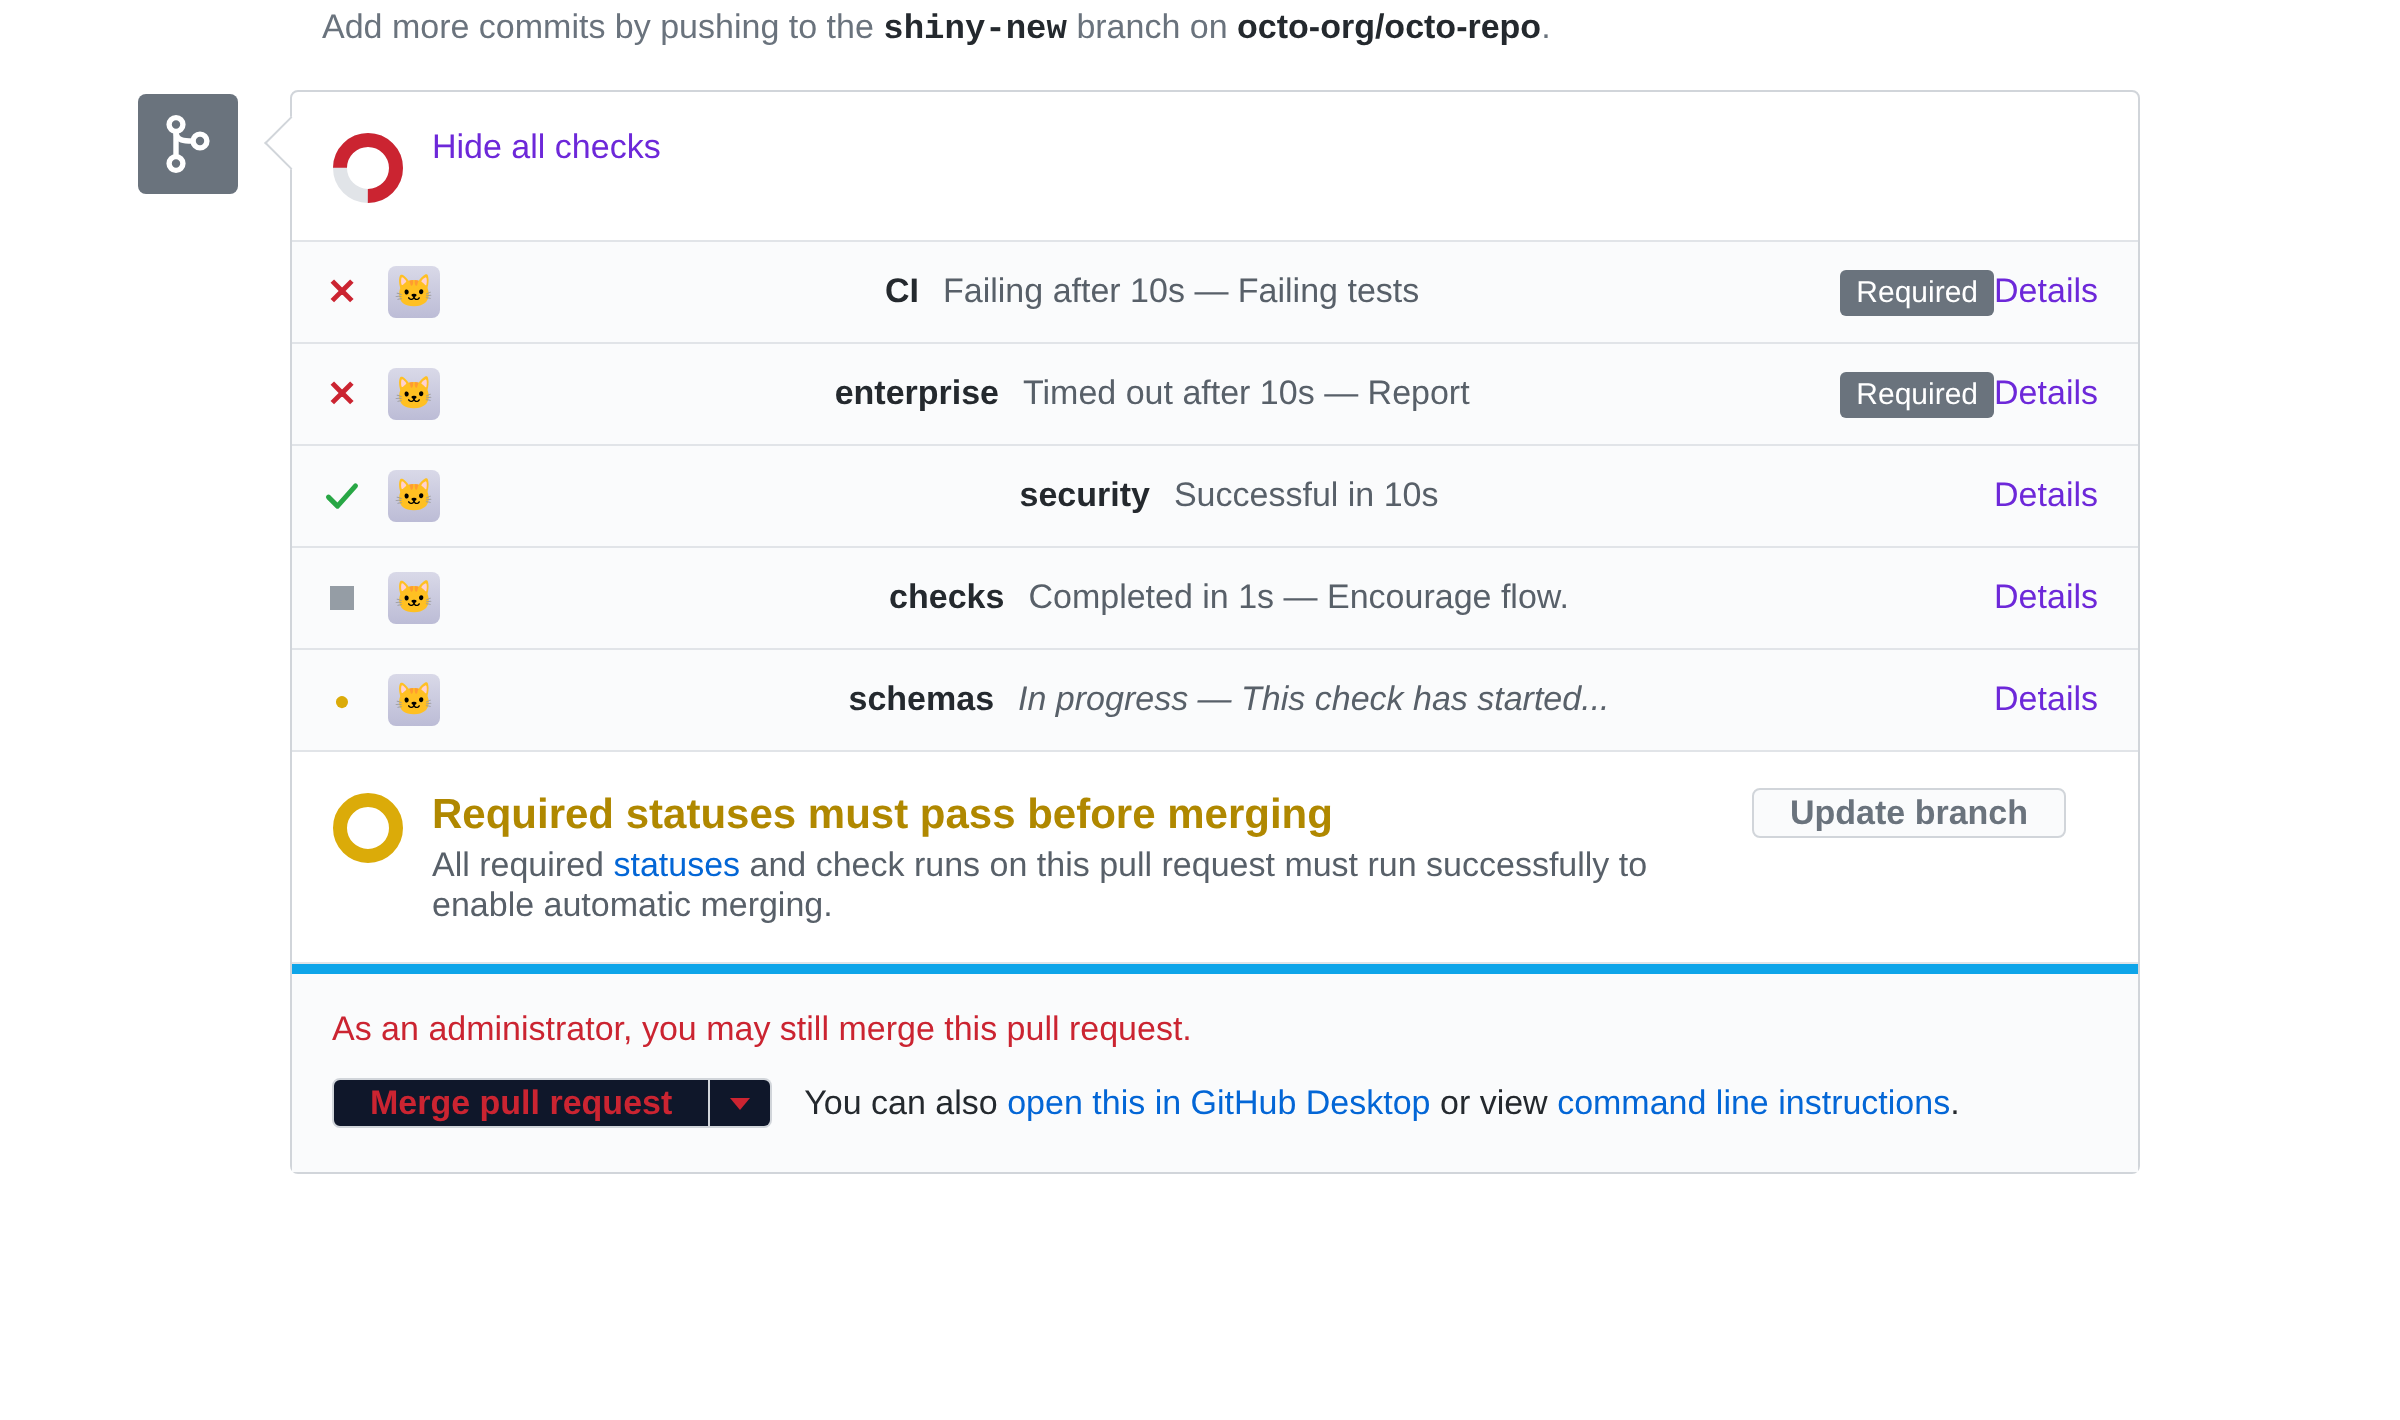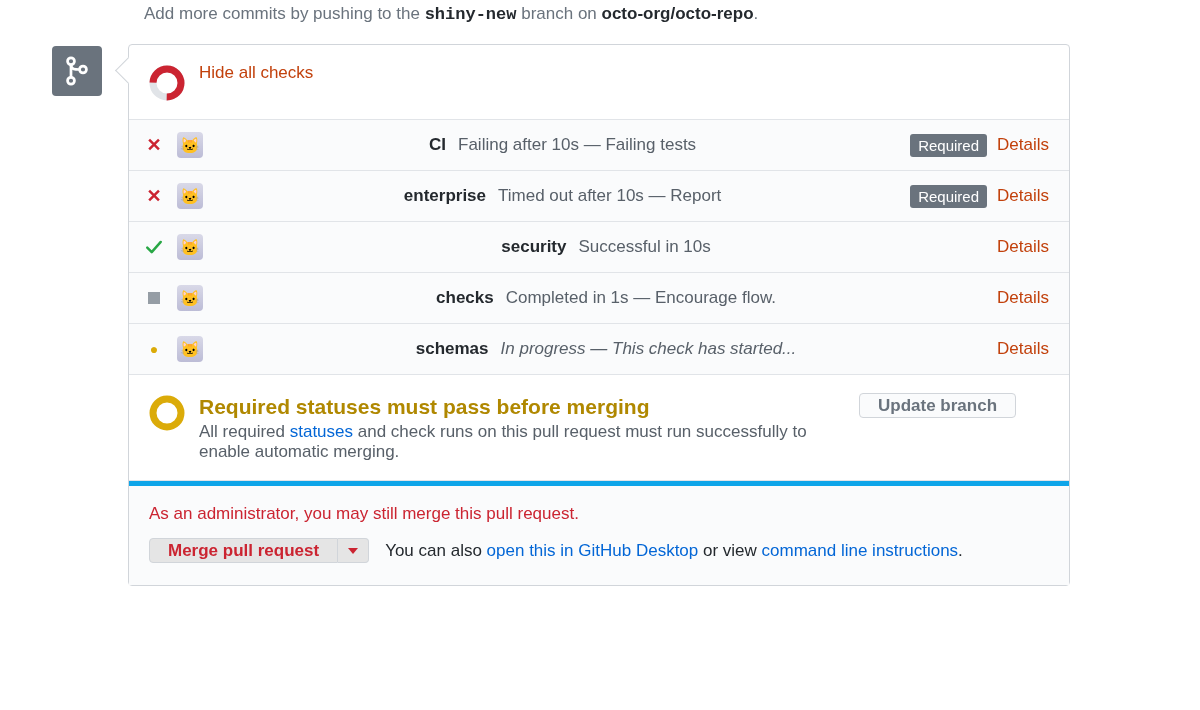--- a/index.html
+++ b/index.html
@@ -6,21 +6,21 @@
   body {
     margin: 0;
     padding: 0;
     font-family: -apple-system, BlinkMacSystemFont, "Segoe UI", Helvetica, Arial, sans-serif;
     font-size: 16px;
     color: #24292e;
     background: #fff;
   }
   .wrap {
     width: 1200px;
-    padding-left: 52px;
+    padding-left: 69px;
     padding-right: 130px;
   }
   .hint-line {
     color: #6a737d;
     font-size: 17px;
     padding: 4px 0 20px 92px;
   }
   .hint-line b { color: #24292e; font-weight:600; }
   .mono { font-family: SFMono-Regular, Consolas, "Liberation Mono", Menlo, monospace; color:#24292e; font-weight: 600;}
   .timeline-area {
@@ -69,21 +69,21 @@
   }
   .title-group { flex: 1; }
   .title-red {
     font-size: 21px;
     font-weight: 600;
     color: #cb2431;
     line-height: 1.3;
   }
   .subtext { color: #586069; font-size: 17px; margin-top: 2px; }
   .action-link {
-    color: #c2410c;
+    color: #6d28d9;
     font-size: 17px;
     text-decoration: none;
     white-space: nowrap;
     cursor: pointer;
   }
   .check-row {
     display: flex;
     align-items: center;
     padding: 12px 20px 12px 14px;
     border-bottom: 1px solid #e1e4e8;
@@ -107,42 +107,42 @@
   .check-main { flex: 1; color: #586069; display:flex; align-items:baseline; flex-wrap: wrap; gap: 0; justify-content: center; }
   .check-main .name { font-weight: 600; color: #24292e; margin-right: 12px; }
   .check-main .msg { font-style: normal; }
   .check-main .italic { font-style: italic; }
   .req-badge {
     background: #6a737d;
     color: #fff;
     font-size: 15px;
     padding: 3px 8px;
     border-radius: 3px;
-    margin-right: 10px;
+    margin-right: 0;
   }
   .title-amber {
     font-size: 21px;
     font-weight: 600;
     color: #b08800;
     line-height: 1.3;
   }
   .btn {
     display: inline-flex;
     align-items: center;
     height: 25px;
     padding: 0 18px;
     border: 1px solid #d1d5da;
     border-radius: 4px;
     background: #fafbfc;
     font-size: 17px;
     font-weight: 600;
     color: #6a737d;
     cursor: pointer;
   }
-  .btn.red-text { color: #cb2431; background: #e5e5e5; text-align: right; }
+  .btn.red-text { color: #cb2431; background: #0f172a; text-align: right; }
   .btn-group { display: flex; }
   .btn-group .btn.main { border-top-right-radius:0; border-bottom-right-radius:0; }
   .btn-group .btn.drop { border-top-left-radius:0; border-bottom-left-radius:0; border-left: none; padding: 0 10px; }
   .footer-sec {
     padding: 18px 20px 22px 20px;
     background: #fafbfc;
     border-top: 5px solid #0ea5e9;
   }
   .admin-note {
     color: #cb2431;

